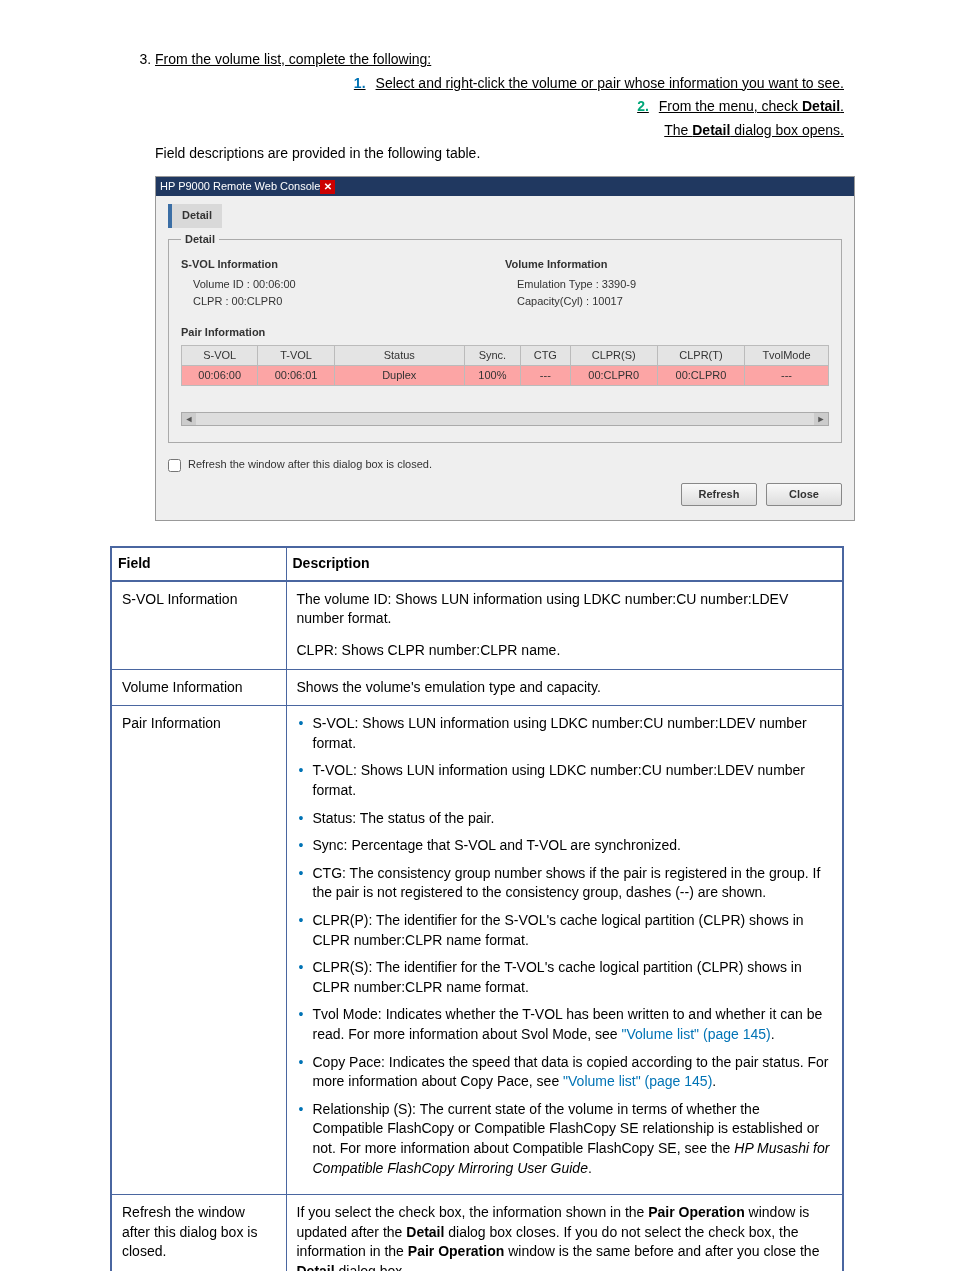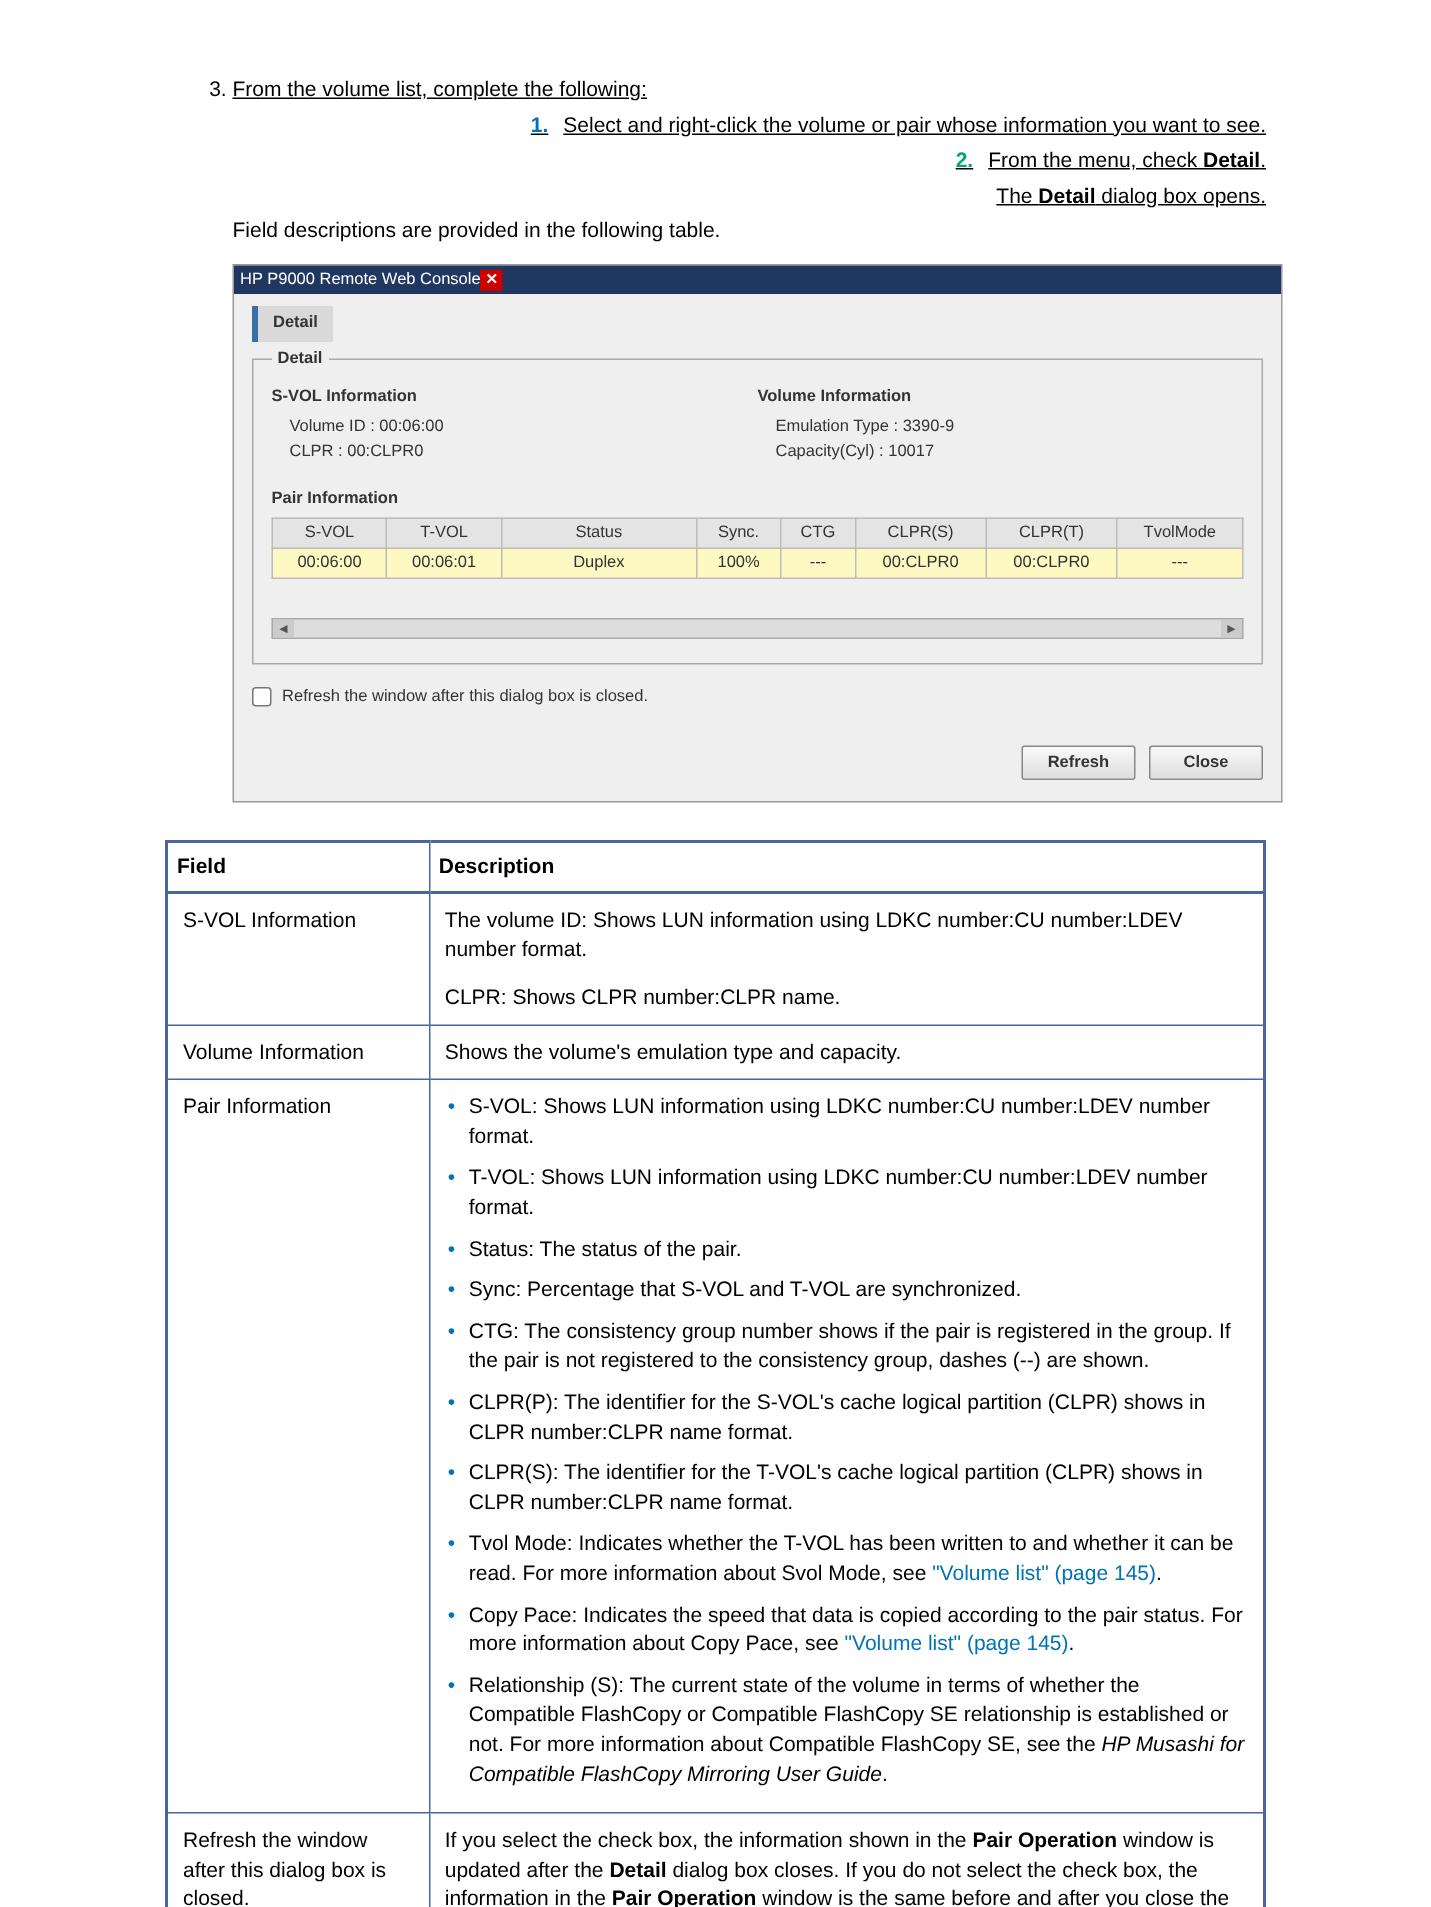--- a/index.html
+++ b/index.html
@@ -52,36 +52,36 @@
   }
   fieldset.detail-fs {
     border:1px solid #aaa; padding:10px 12px 16px 12px; margin-top:4px;
   }
   fieldset.detail-fs legend { padding:0 4px; font-weight:bold; color:#333;}
   .info-cols { display:flex; }
   .info-col { width:50%; }
   .info-col .hdr { font-weight:bold; margin-bottom:4px;}
   .info-col .row { padding-left:12px; margin-bottom:2px;}
   .pair-hdr { font-weight:bold; margin-top:14px; margin-bottom:4px;}
-  table.pair-tbl { width:100%; border-collapse:collapse; font-size:11px; background:#fef9c3;}
+  table.pair-tbl { width:100%; border-collapse:collapse; font-size:11px; background:#fca5a5;}
   table.pair-tbl th, table.pair-tbl td {
     border:1px solid #bbb; padding:2px 6px; text-align:center; font-weight:normal;
   }
   table.pair-tbl th { background:#e4e4e4; }
   .hscroll {
     display:flex; justify-content:space-between; margin-top:26px;
     background:#ddd; height:14px; border:1px solid #aaa;
   }
   .hscroll span {
     width:14px; height:12px; background:#ccc; text-align:center;
     font-size:9px; line-height:12px; color:#555;
   }
   .chk-row { margin-top:14px; }
   .chk-row input { vertical-align:middle; margin-right:4px;}
-  .btn-row { text-align:right; margin-top:24px;}
+  .btn-row { text-align:right; margin-top:10px;}
   .btn {
     display:inline-block; min-width:76px; padding:3px 12px;
     background:linear-gradient(#f9f9f9,#ddd);
     border:1px solid #888; border-radius:2px; font-weight:bold;
     font-size:11px; color:#333; text-align:center; margin-left:6px;
   }
 
   
   table.doc-table {
     width:100%; border-collapse:collapse; margin-top:10px;

